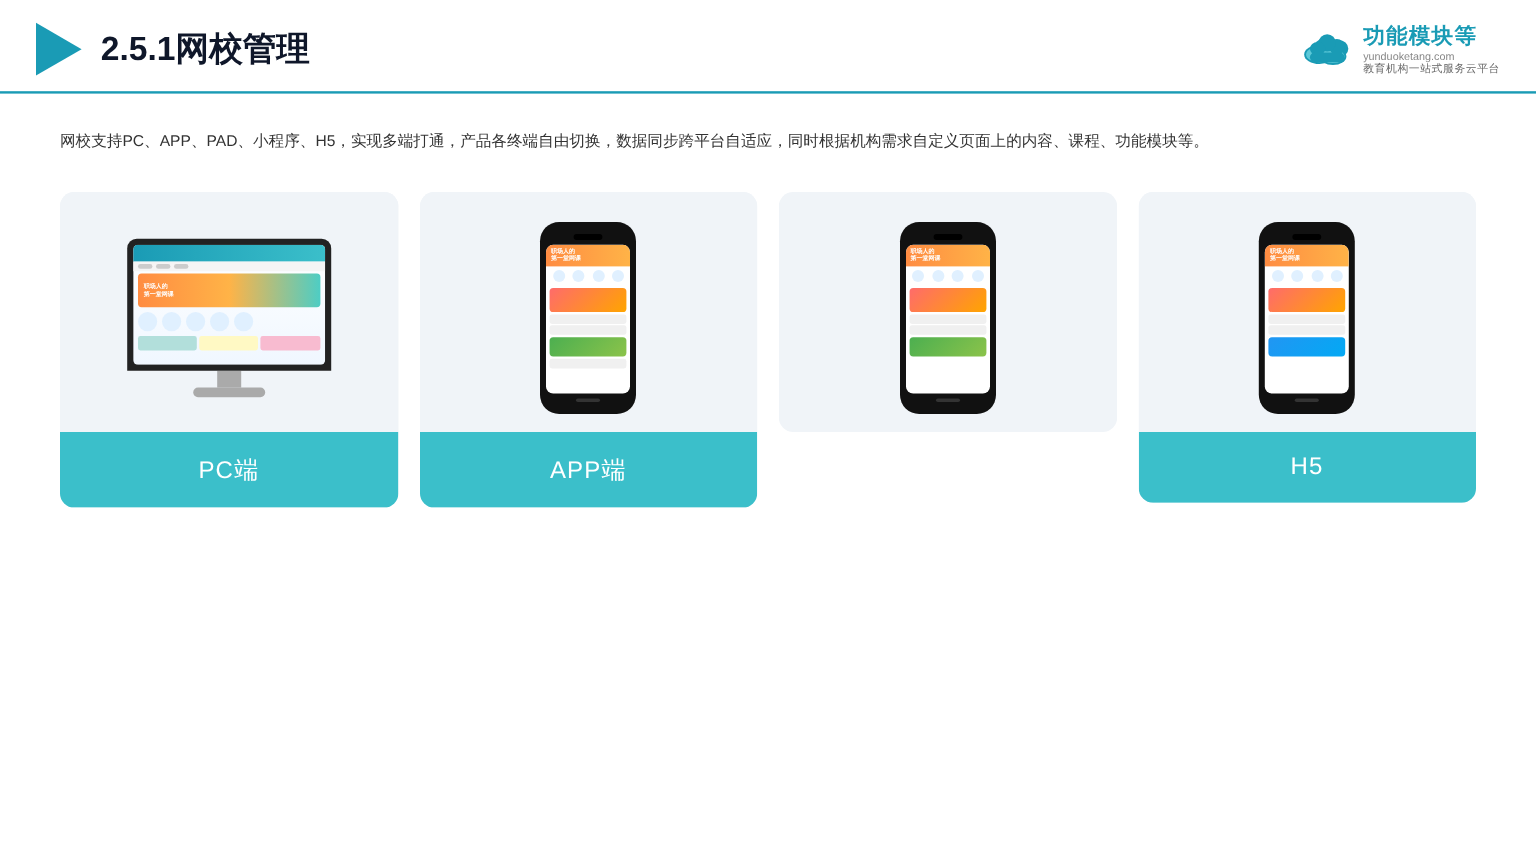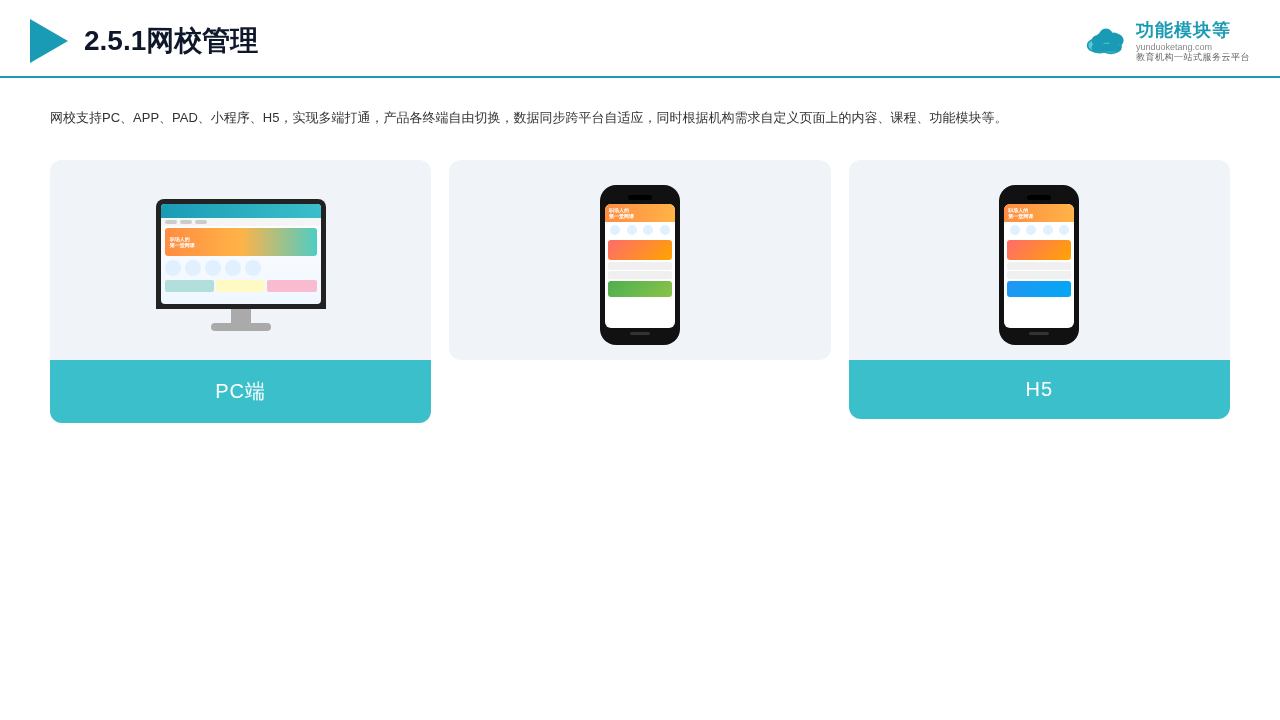--- a/index.html
+++ b/index.html
@@ -471,20 +471,45 @@
               </div>
             </div>
           </div>
           <div class="monitor-stand-neck"></div>
           <div class="monitor-stand-base"></div>
         </div>
       </div>
       <div class="card-label">PC端</div>
     </div>
 
+    <div class="card">
+      <div class="card-image-area">
+        <div class="phone-frame">
+          <div class="phone-notch"></div>
+          <div class="phone-screen">
+            <div class="psc-header">
+              <span class="psc-header-text">职场人的<br>第一堂网课</span>
+            </div>
+            <div class="psc-icons">
+              <div class="psc-icon-dot"></div>
+              <div class="psc-icon-dot"></div>
+              <div class="psc-icon-dot"></div>
+              <div class="psc-icon-dot"></div>
+            </div>
+            <div class="psc-card"></div>
+            <div class="psc-list-item"></div>
+            <div class="psc-list-item"></div>
+            <div class="psc-green-card"></div>
+            <div class="psc-list-item"></div>
+          </div>
+          <div class="phone-home-indicator"></div>
+        </div>
+      </div>
+      <div class="card-label">APP端</div>
+    </div>
 
 
     <div class="card">
       <div class="card-image-area">
         <div class="mini-phone-frame">
           <div class="mini-phone-notch"></div>
           <div class="mini-phone-screen">
             <div class="psc-header">
               <span class="psc-header-text">职场人的<br>第一堂网课</span>
             </div>

